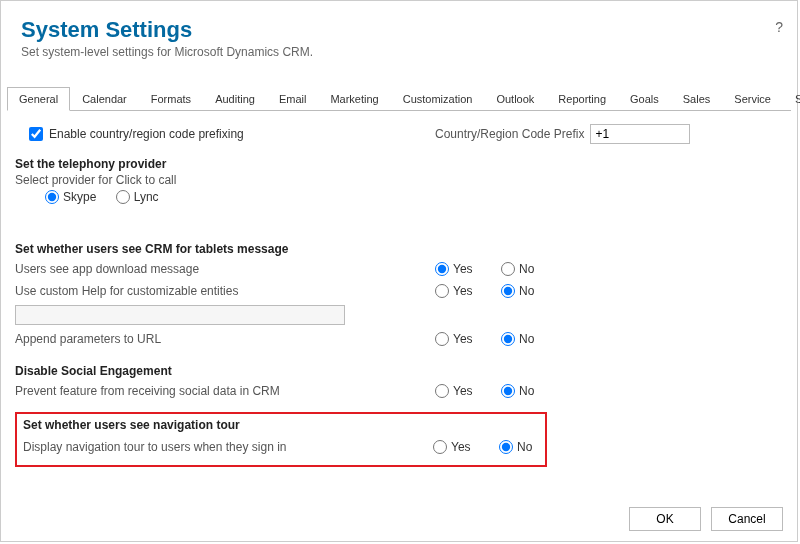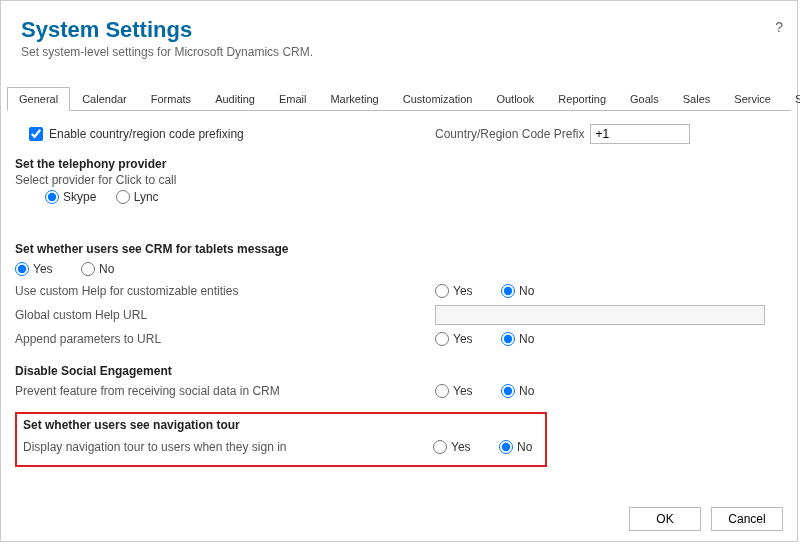--- a/index.html
+++ b/index.html
@@ -79,20 +79,21 @@
         </span>
         <span class="radio-wrap">
           <input type="radio" class="radio" name="telephony" style="">
           <span>Lync</span>
         </span>
       </div>
     </div>
 
     <div class="section-title" style="margin-top:32px">Set whether users see CRM for tablets message</div>
     <div class="row">
+      <div class="row-left sub-label">Users see app download message</div>
       <div class="row-right">
         <span class="radio-wrap radio-col">
           <input type="radio" class="radio" name="tablets" checked="" style="">
           <span>Yes</span>
         </span>
         <span class="radio-wrap radio-col">
           <input type="radio" class="radio" name="tablets" style="">
           <span>No</span>
         </span>
       </div>
@@ -105,21 +106,20 @@
           <input type="radio" class="radio" name="helpurl1" style="">
           <span>Yes</span>
         </span>
         <span class="radio-wrap radio-col">
           <input type="radio" class="radio" name="helpurl1" checked="" style="">
           <span>No</span>
         </span>
       </div>
     </div>
     <div class="row">
-      <div class="row-left sub-label">Global custom Help URL</div>
       <div class="row-right">
         <input type="text" class="text-input url-input" style="">
       </div>
     </div>
     <div class="row">
       <div class="row-left sub-label">Append parameters to URL</div>
       <div class="row-right">
         <span class="radio-wrap radio-col">
           <input type="radio" class="radio" name="helpurl3" style="">
           <span>Yes</span>

